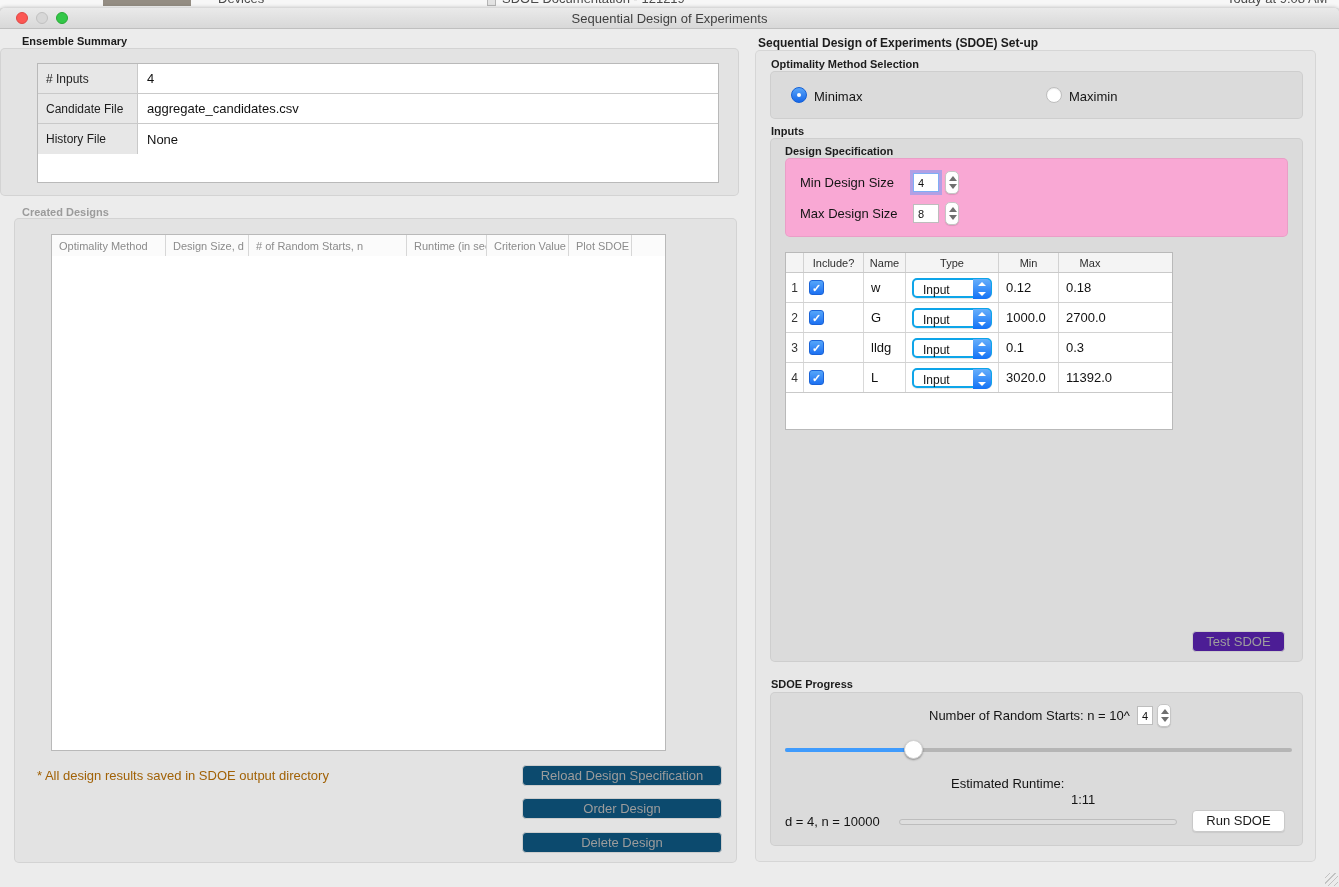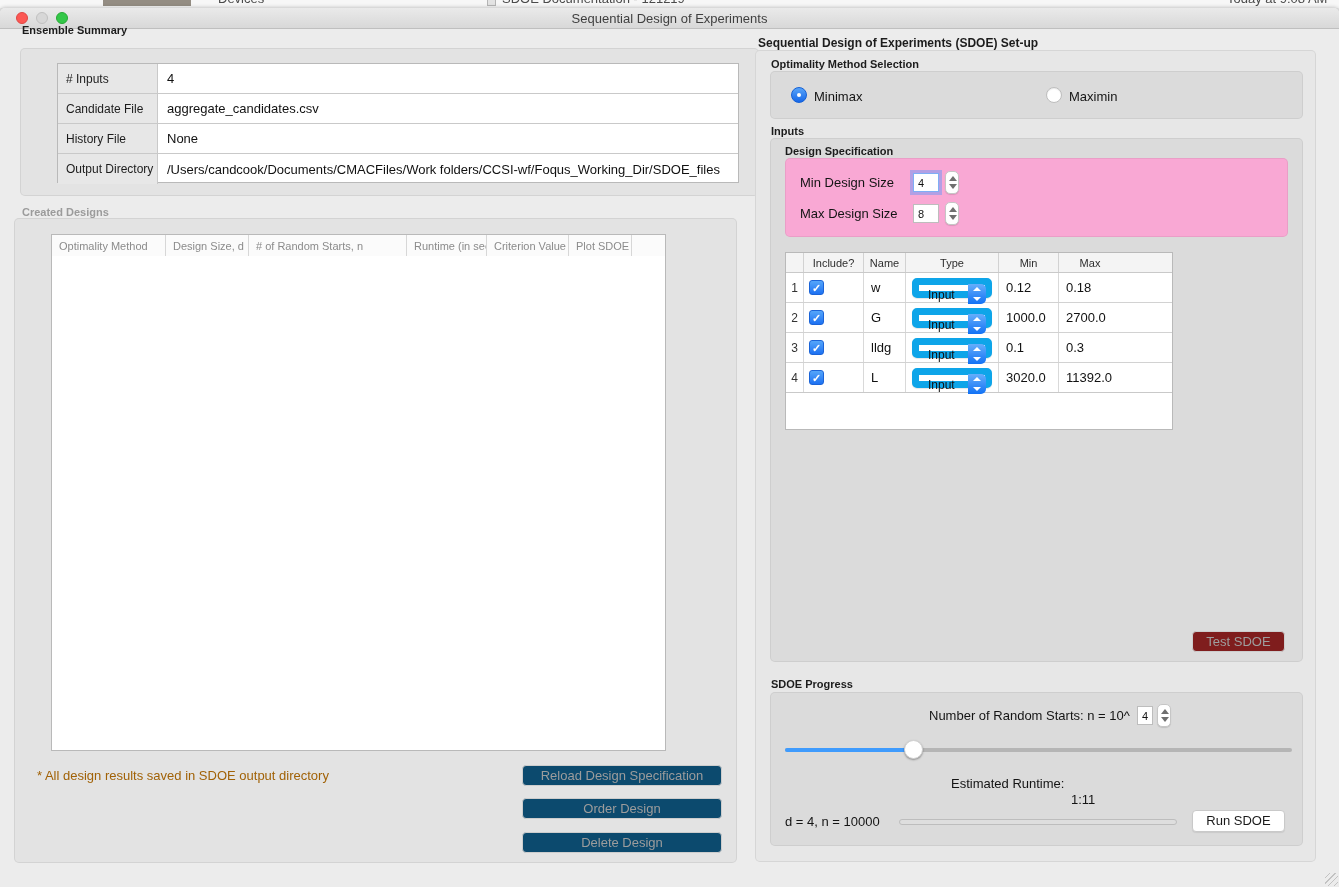--- a/index.html
+++ b/index.html
@@ -72,31 +72,31 @@
   .inp-c { display:flex; align-items:center; border-right:1px solid #d9d9d9; font-size:13px; color:#111; }
   .c-num   { width:18px; justify-content:center; font-size:12px; color:#333; }
   .c-inc   { width:60px; padding-left:5px; }
   .c-name  { width:42px; padding-left:7px; }
   .c-type  { width:93px; justify-content:center; }
   .c-min   { width:60px; padding-left:7px; }
   .c-max   { width:62px; padding-left:7px; border-right:none; }
 
   .checkbox { width:15px; height:15px; border-radius:3px; background:linear-gradient(#55a6fa,#1d71f2); border:1px solid #1b64d8;
               color:#fff; font-size:11px; font-weight:bold; text-align:center; line-height:14px; }
-  .combo { width:80px; height:20px; background:#fff; border:7px solid #0ea5e9; border-radius:5px; position:relative;
+  .combo { width:80px; height:20px; background:#fff; border:2px solid #0ea5e9; border-radius:5px; position:relative;
            box-shadow:0 1px 1px rgba(0,0,0,.1); }
   .combo .combo-label { position:absolute; left:9px; top:3px; font-size:12px; color:#111; }
   .combo .combo-cap { position:absolute; right:-1px; top:-1px; width:18px; height:20px; border-radius:0 5px 5px 0;
                       background:linear-gradient(#66aefb,#1272f5); }
   .combo .combo-cap::before, .combo .combo-cap::after { content:""; position:absolute; left:5px; border-left:4px solid transparent; border-right:4px solid transparent; }
   .combo .combo-cap::before { top:3px; border-bottom:4px solid #fff; }
   .combo .combo-cap::after  { bottom:3px; border-top:4px solid #fff; }
 
   .btn-small { position:absolute; width:93px; height:21px; border-radius:4px; text-align:center; font-size:13px; line-height:19px; }
-  .btn-disabled { background:#7f1d1d; border:1px solid #cdcdcd; color:#9e9e9e; }
+  .btn-disabled { background:#4c1d95; border:1px solid #cdcdcd; color:#9e9e9e; }
   .btn-white { background:#fff; border:1px solid #c9c9c9; color:#1a1a1a; box-shadow:0 1px 1px rgba(0,0,0,.08); }
 
   
   .slider-track { position:absolute; left:14px; top:55px; width:507px; height:4px; border-radius:2px; background:#b5b5b5; }
   .slider-fill { position:absolute; left:0; top:0; height:4px; width:128px; border-radius:2px; background:#3f9bfd; }
   .slider-knob { position:absolute; left:119px; top:-8px; width:19px; height:19px; border-radius:50%; background:#fff;
                  border:1px solid #d2d2d2; box-shadow:0 1px 2px rgba(0,0,0,.35); }
 
   .pbar { position:absolute; left:128px; top:126px; width:278px; height:6px; border-radius:3px; background:#dedede; border:1px solid #bdbdbd; }
 
@@ -118,39 +118,35 @@
   </div>
 
   <div class="window">
     <div class="titlebar">
       <div class="tl tl-red"></div>
       <div class="tl tl-min"></div>
       <div class="tl tl-green"></div>
       <div class="title">Sequential Design of Experiments</div>
     </div>
 
-    <div class="sec-label" style="left:22px; top:16px;">Ensemble Summary</div>
-
-    <div class="panel" style="left:20px; top:40px; width:739px; height:148px;">
+    <div class="sec-label" style="left:22px; top:27px;">Ensemble Summary</div>
+
+    <div class="panel" style="left:0; top:40px; width:739px; height:148px;">
       <div class="es-table" style="top:14px;">
         <div class="es-row">
           <div class="es-label"># Inputs</div>
           <div class="es-value">4</div>
         </div>
         <div class="es-row">
           <div class="es-label">Candidate File</div>
           <div class="es-value">aggregate_candidates.csv</div>
         </div>
         <div class="es-row">
           <div class="es-label">History File</div>
           <div class="es-value">None</div>
-        </div>
-        <div class="es-row">
-          <div class="es-label">Output Directory</div>
-          <div class="es-value">/Users/candcook/Documents/CMACFiles/Work folders/CCSI-wf/Foqus_Working_Dir/SDOE_files</div>
         </div>
       </div>
     </div>
 
     <div class="sec-label" style="left:22px; top:198px; color:#9b9b9b;">Created Designs</div>
 
     <div class="panel" style="left:14px; top:210px; width:723px; height:645px;">
       <div class="cd-list">
         <div class="cd-header">
           <div class="cd-h" style="width:114px;">Optimality Method</div>

